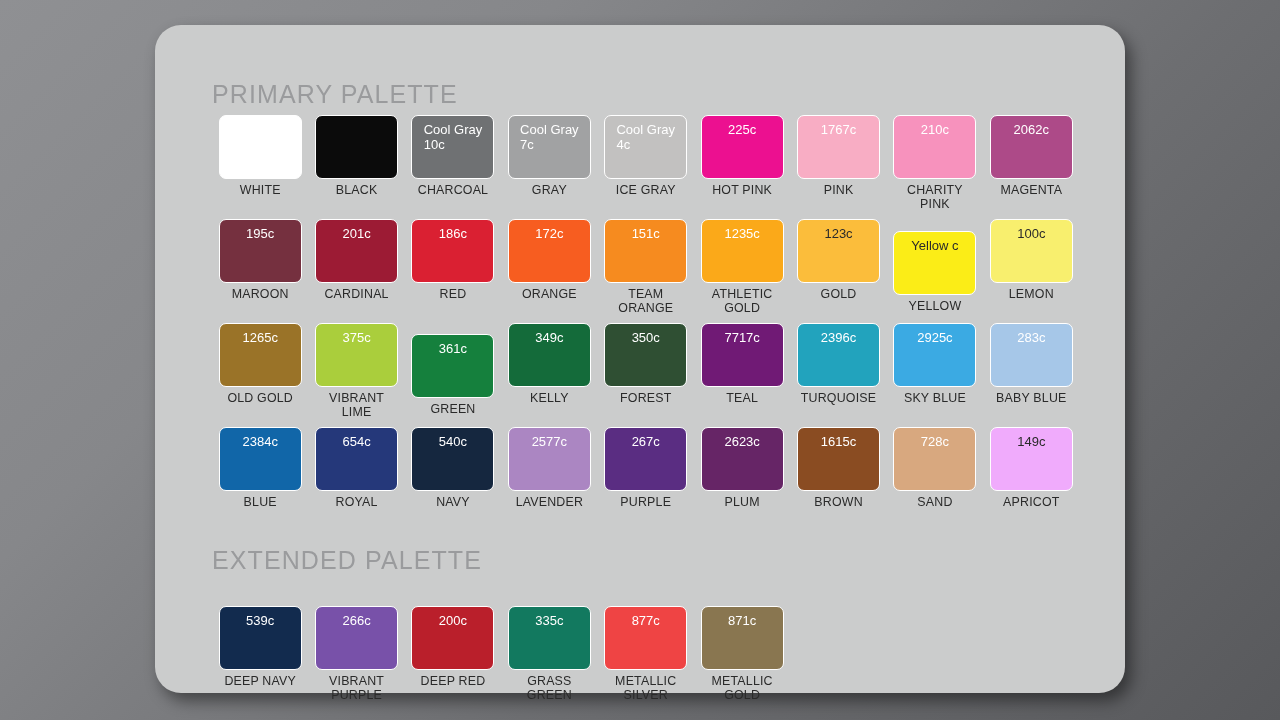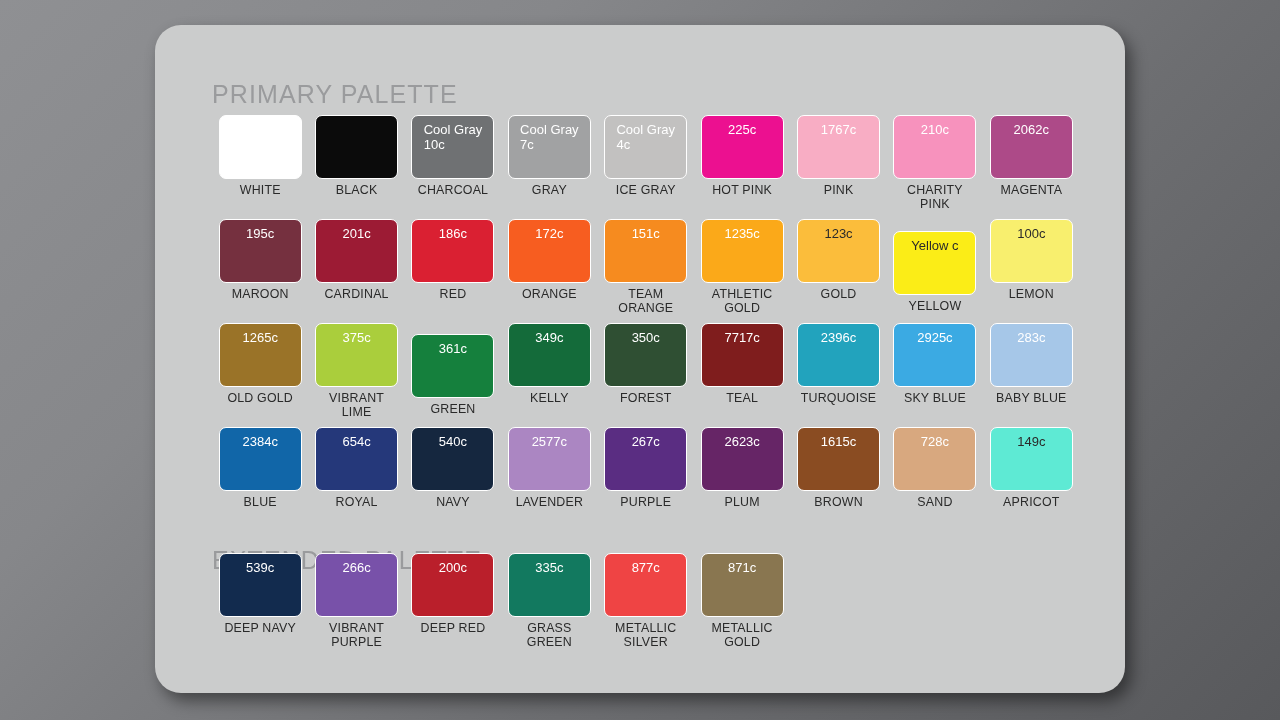--- a/index.html
+++ b/index.html
@@ -83,21 +83,21 @@
     line-height: 14px;
     color: #2a2a2a;
     letter-spacing: 0.2px;
     white-space: pre-line;
   }
 
   
   .grid-primary { top: 90px; }
   .grid-primary .swatch-cell { height: 104px; }
 
-  .grid-extended { top: 528px; grid-template-columns: repeat(9, 96.4px); }
+  .grid-extended { top: 581px; grid-template-columns: repeat(9, 96.4px); }
   .grid-extended .swatch-cell { height: 104px; }
 
   .title-primary { top: 55px; }
   .title-extended { top: 521px; }
 </style>
 </head>
 <body>
 
 <div id="stage">
 
@@ -245,21 +245,21 @@
           </div>
           <div class="swatch-label">KELLY</div>
         </div>
         <div class="swatch-cell">
           <div class="swatch-chip" style="background: rgb(47, 79, 51);">
             <div class="chip-code" style="color: rgb(255, 255, 255);">350c</div>
           </div>
           <div class="swatch-label">FOREST</div>
         </div>
         <div class="swatch-cell">
-          <div class="swatch-chip" style="background: #7f1d1d;">
+          <div class="swatch-chip" style="background: #701a75;">
             <div class="chip-code" style="color: rgb(255, 255, 255);">7717c</div>
           </div>
           <div class="swatch-label">TEAL</div>
         </div>
         <div class="swatch-cell">
           <div class="swatch-chip" style="background: rgb(34, 163, 189);">
             <div class="chip-code" style="color: rgb(255, 255, 255);">2396c</div>
           </div>
           <div class="swatch-label">TURQUOISE</div>
         </div>
@@ -317,21 +317,21 @@
           </div>
           <div class="swatch-label">BROWN</div>
         </div>
         <div class="swatch-cell">
           <div class="swatch-chip" style="background: rgb(216, 168, 127);">
             <div class="chip-code" style="color: rgb(255, 255, 255);">728c</div>
           </div>
           <div class="swatch-label">SAND</div>
         </div>
         <div class="swatch-cell">
-          <div class="swatch-chip" style="background: #5eead4;">
+          <div class="swatch-chip" style="background: #f0abfc;">
             <div class="chip-code" style="color: rgb(42, 42, 42);">149c</div>
           </div>
           <div class="swatch-label">APRICOT</div>
         </div>
       </div>
 
     <div class="section-title title-extended">EXTENDED PALETTE</div>
 
     <div class="swatch-grid grid-extended" id="grid-extended">
         <div class="swatch-cell">

